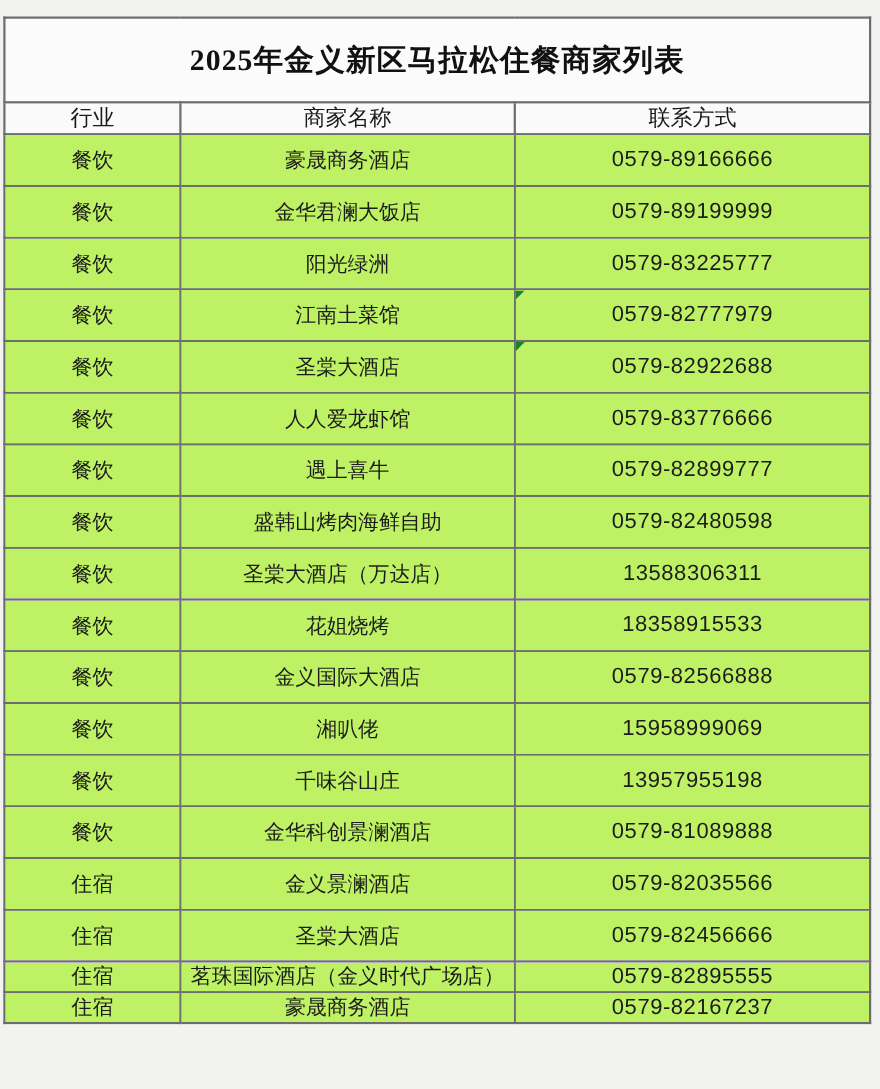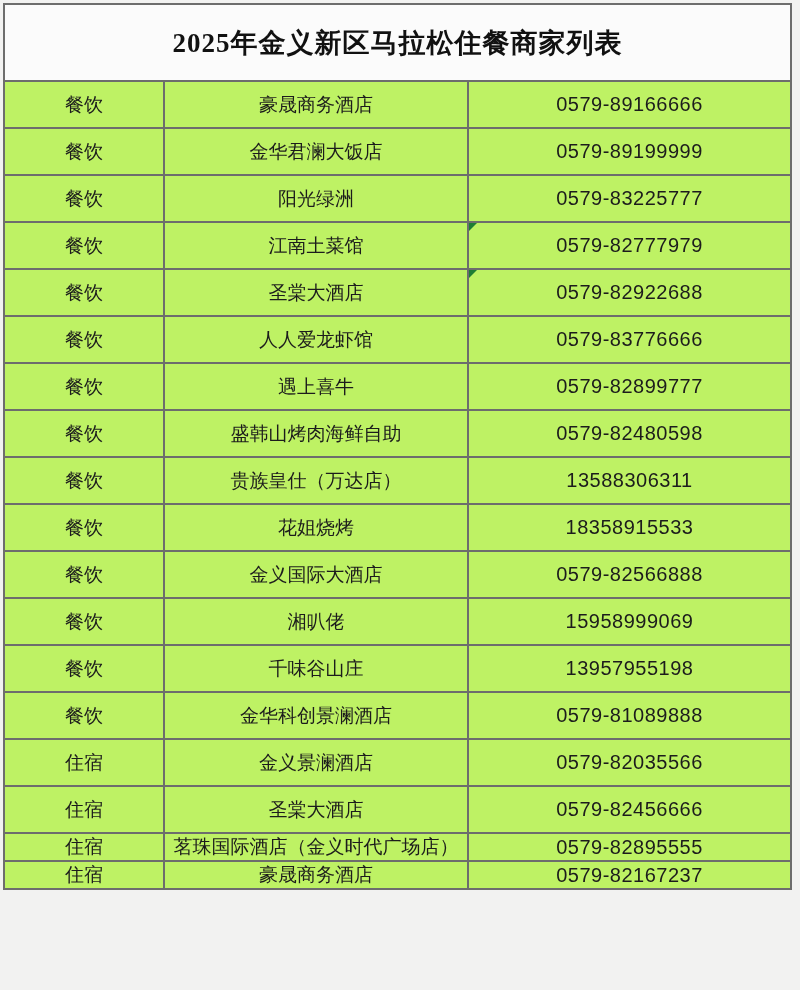--- a/index.html
+++ b/index.html
@@ -11,21 +11,21 @@
     height: 990px;
     overflow: hidden;
     background: #f2f2f1;
     font-family: "Liberation Sans", sans-serif;
     color: #1c1c1c;
     position: relative;
   }
   .sheet {
     position: absolute;
     left: 3px;
-    top: 3px;
+    top: 15px;
     width: 787px;
   }
   table.merchant-table {
     border-collapse: collapse;
     table-layout: fixed;
     width: 787px;
     background: #fafafa;
     border: 2px solid #474747;
   }
   .merchant-table th,
@@ -89,20 +89,25 @@
   <table class="merchant-table">
     <colgroup>
       <col style="width:160px">
       <col style="width:304px">
       <col style="width:323px">
     </colgroup>
     <thead>
       <tr>
         <th class="title-cell" colspan="3">2025年金义新区马拉松住餐商家列表</th>
       </tr>
+      <tr class="header-row" id="header-row">
+          <th>行业</th>
+          <th>商家名称</th>
+          <th>联系方式</th>
+        </tr>
     </thead>
     <tbody id="table-body">
         <tr>
           <td><span>餐饮</span></td>
           <td><span>豪晟商务酒店</span></td>
           <td class="contact"><span>0579-89166666</span></td>
         </tr>
         <tr>
           <td><span>餐饮</span></td>
           <td><span>金华君澜大饭店</span></td>
@@ -133,21 +138,21 @@
           <td><span>遇上喜牛</span></td>
           <td class="contact"><span>0579-82899777</span></td>
         </tr>
         <tr>
           <td><span>餐饮</span></td>
           <td><span>盛韩山烤肉海鲜自助</span></td>
           <td class="contact"><span>0579-82480598</span></td>
         </tr>
         <tr>
           <td><span>餐饮</span></td>
-          <td><span>贵族皇仕（万达店）</span></td>
+          <td><span>圣棠大酒店（万达店）</span></td>
           <td class="contact"><span>13588306311</span></td>
         </tr>
         <tr>
           <td><span>餐饮</span></td>
           <td><span>花姐烧烤</span></td>
           <td class="contact"><span>18358915533</span></td>
         </tr>
         <tr>
           <td><span>餐饮</span></td>
           <td><span>金义国际大酒店</span></td>

